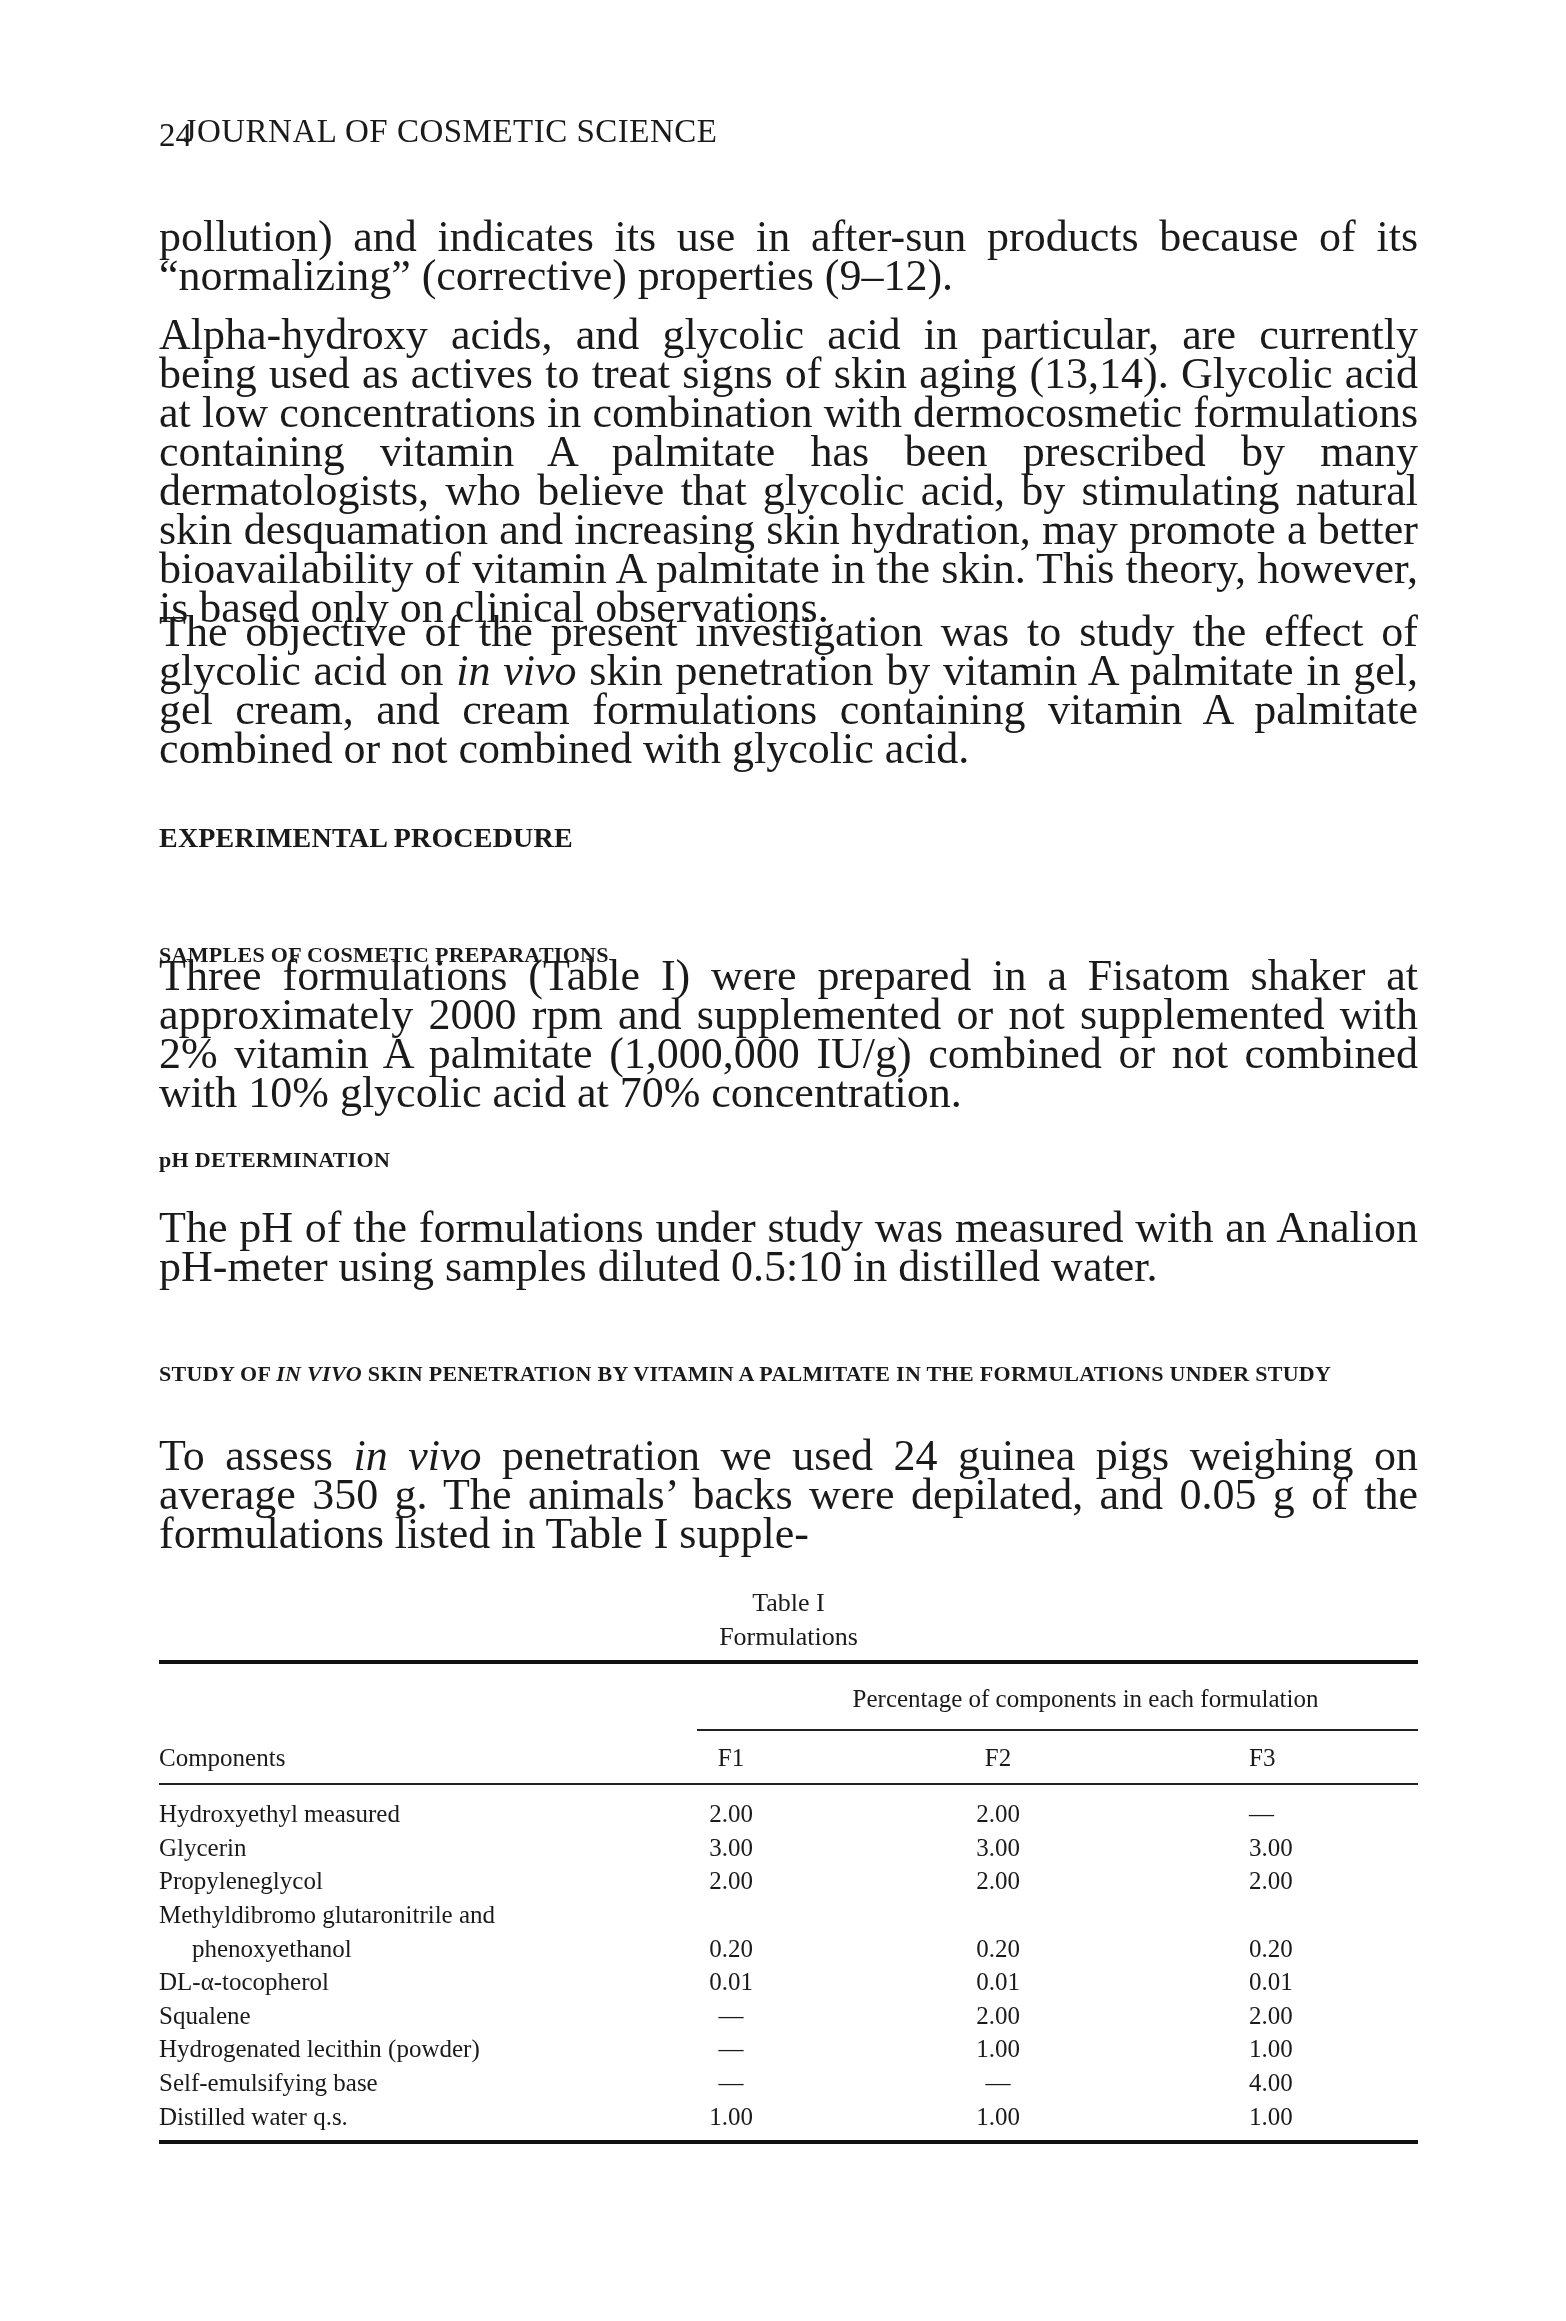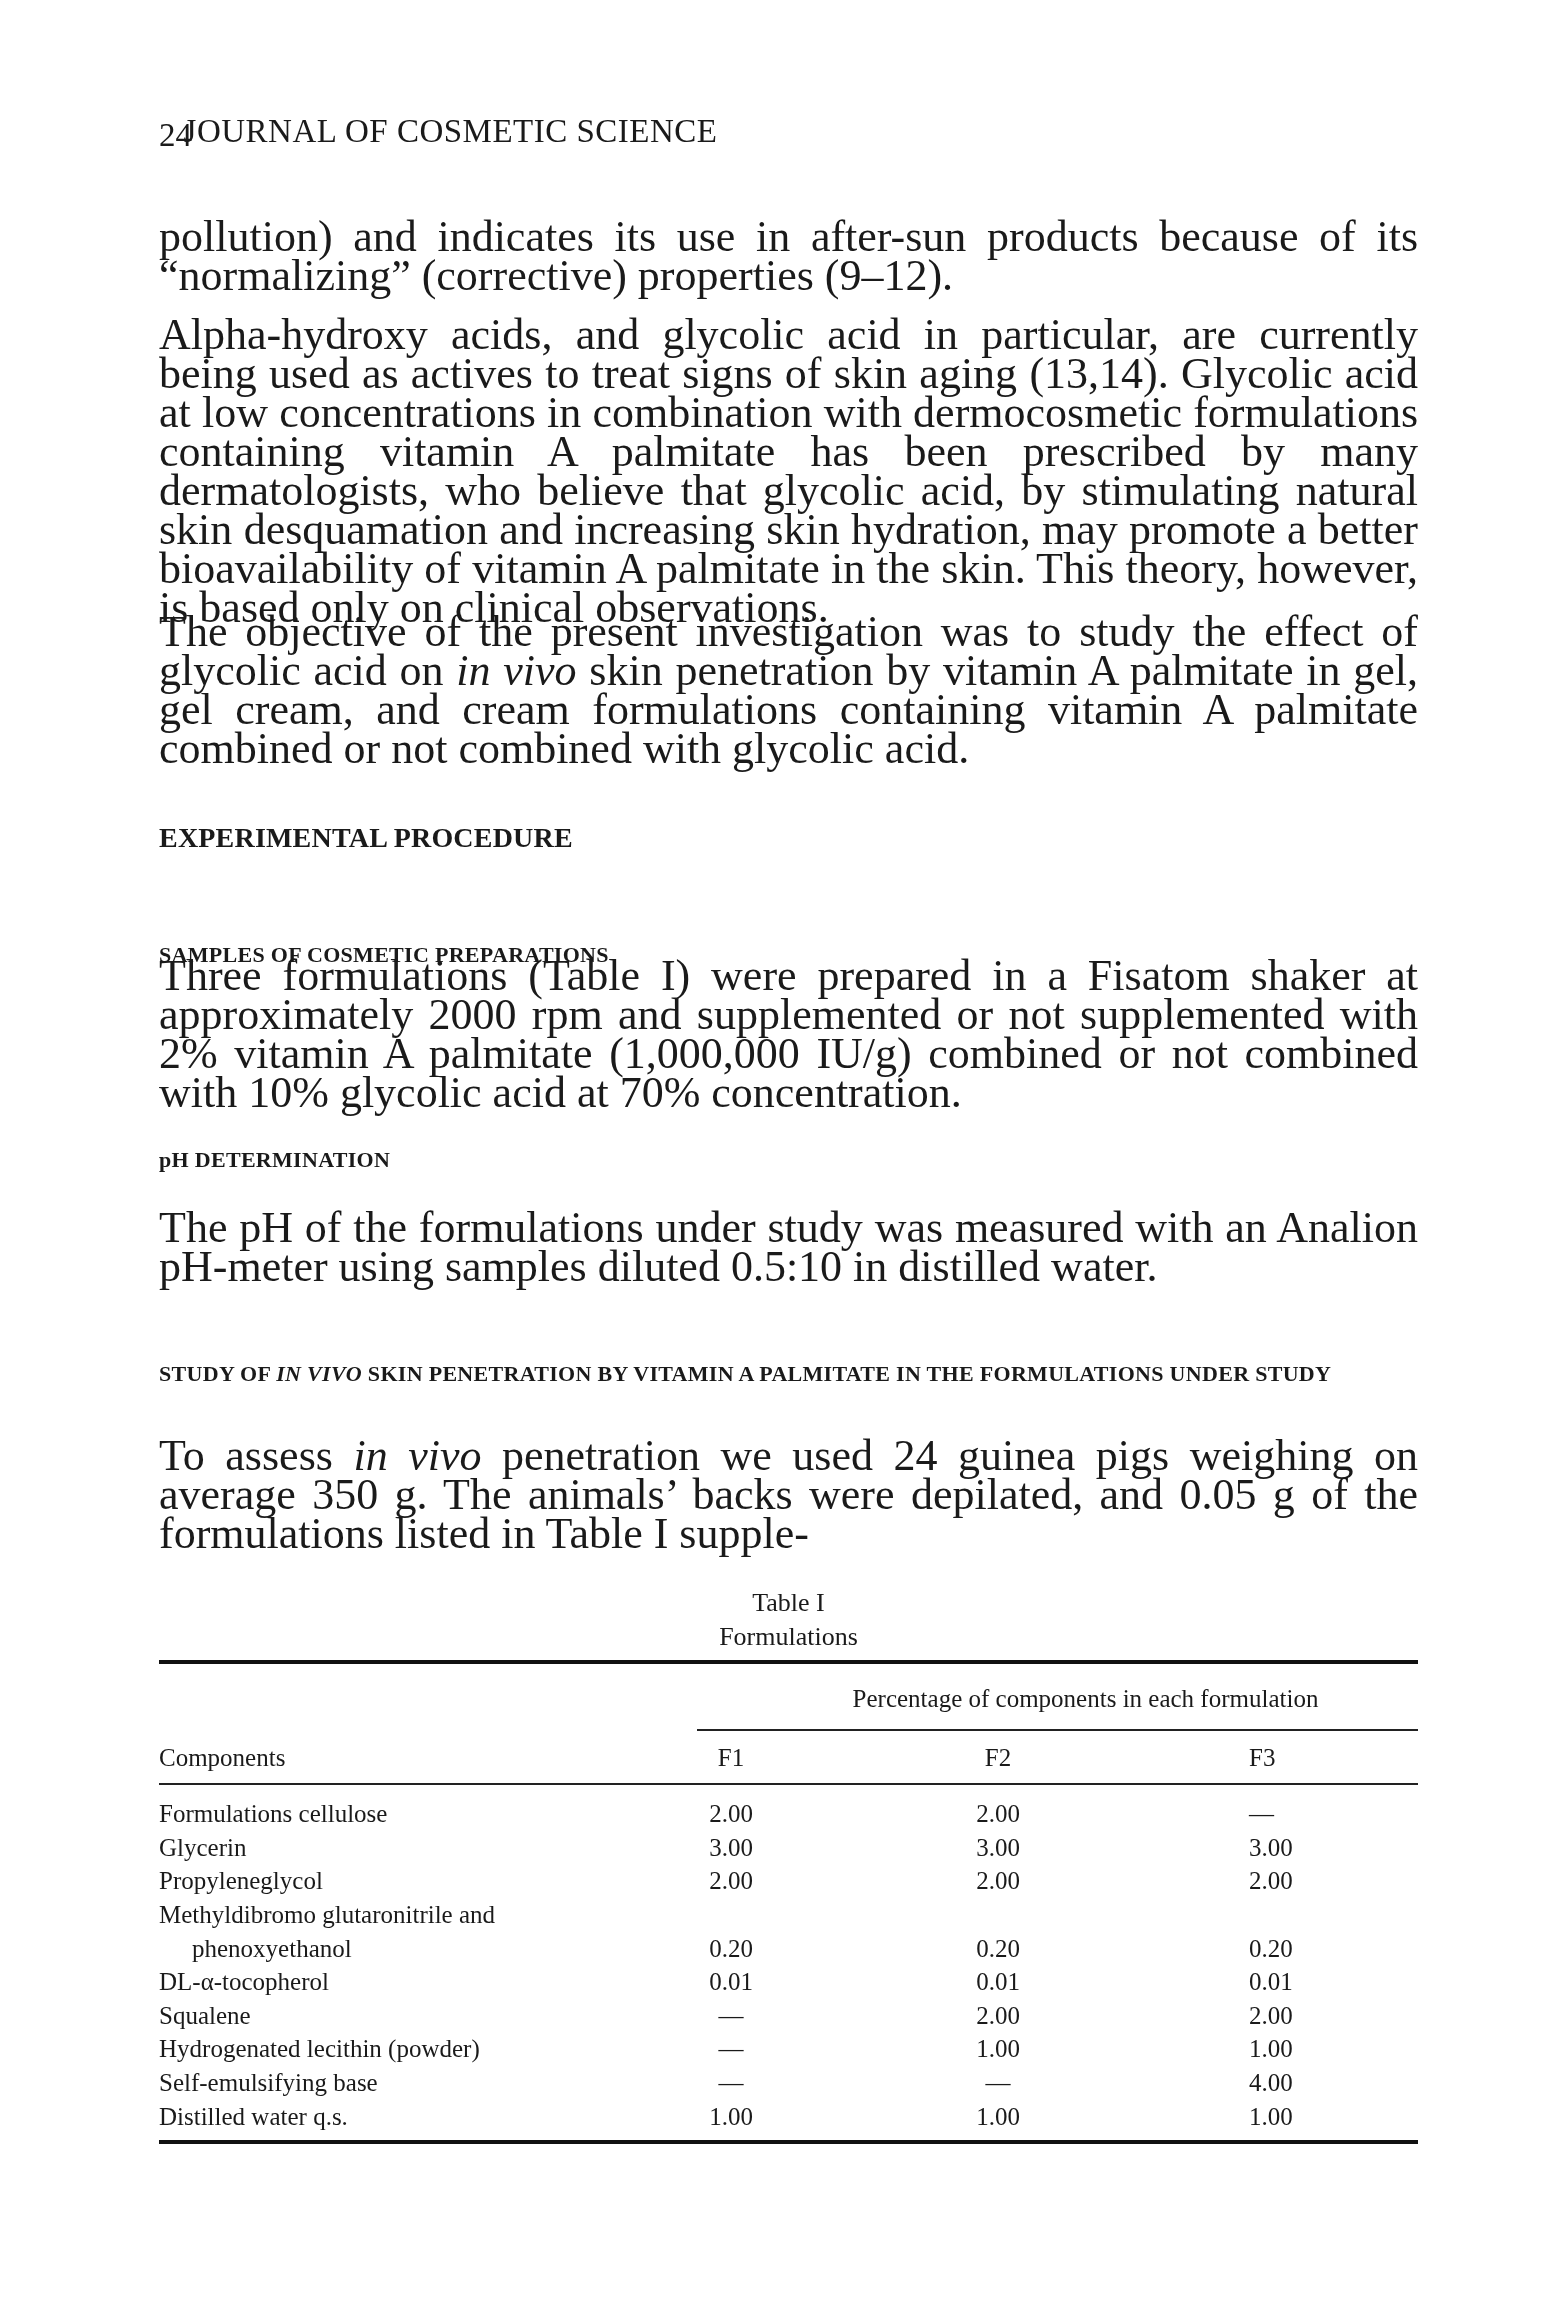--- a/index.html
+++ b/index.html
@@ -72,21 +72,21 @@
 
     <div class="th-row" style="top:65px;">
       <span class="cell c0">Components</span>
       <span class="cell c1">F1</span>
       <span class="cell c2">F2</span>
       <span class="cell c3">F3</span>
     </div>
     <div class="rule-thin" style="top:104px; left:0; width:1259px;"></div>
 
     <div class="th-row" style="top:121px;">
-      <span class="cell c0">Formulations cellulose</span>
+      <span class="cell c0">Hydroxyethyl measured</span>
       <span class="cell c1">2.00</span>
       <span class="cell c2">2.00</span>
       <span class="cell c3">—</span>
     </div>
     <div class="th-row" style="top:155px;">
       <span class="cell c0">Glycerin</span>
       <span class="cell c1">3.00</span>
       <span class="cell c2">3.00</span>
       <span class="cell c3">3.00</span>
     </div>

